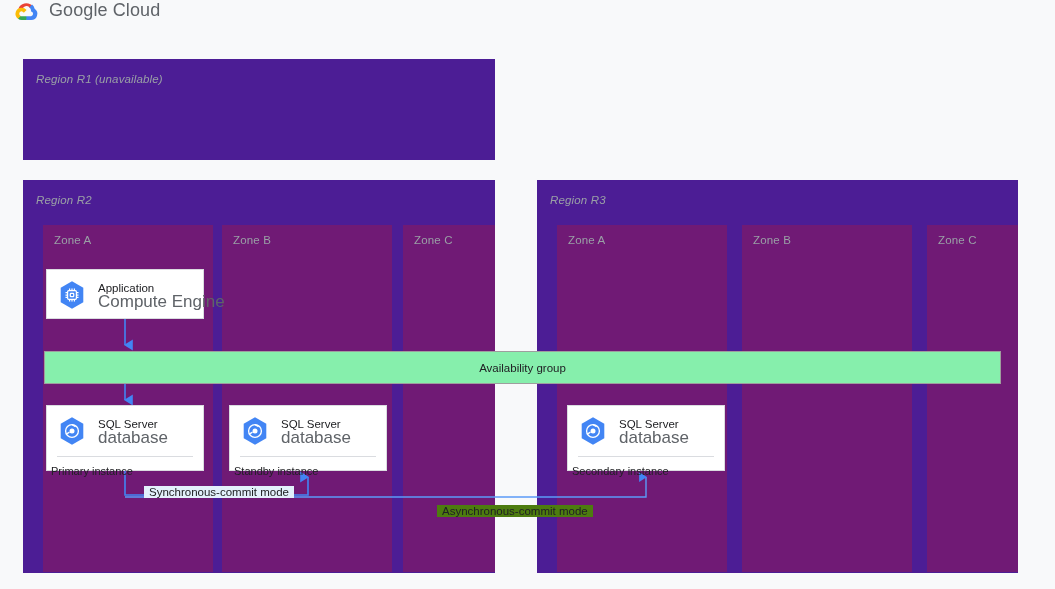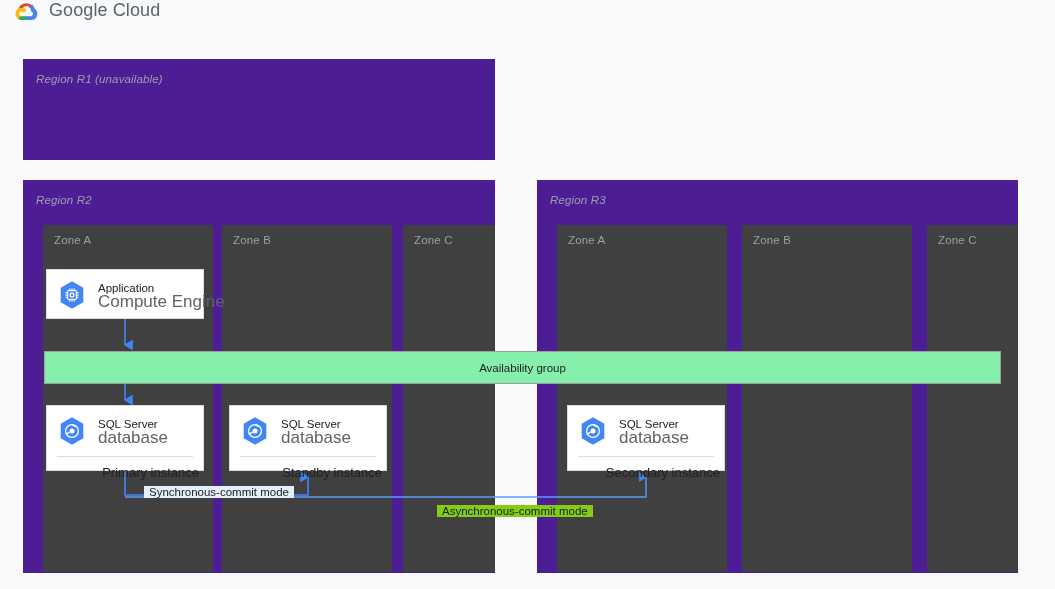--- a/index.html
+++ b/index.html
@@ -50,21 +50,21 @@
     color: #9aa0a6;
     letter-spacing: .15px;
   }
   #region-r1 { left: 23px; top: 59px; width: 472px; height: 101px; }
   #region-r2 { left: 23px; top: 180px; width: 472px; height: 393px; }
   #region-r3 { left: 537px; top: 180px; width: 481px; height: 393px; }
 
   
   .zone {
     position: absolute;
-    background: #404040;
+    background: #701a75;
     top: 225px;
     height: 347px;
     overflow: hidden;
   }
   .zone-label {
     position: absolute;
     left: 11px;
     top: 9px;
     font-size: 11.5px;
     color: #9aa0a6;
@@ -114,23 +114,23 @@
     color: #5f6368;
     line-height: 14px;
     white-space: nowrap;
   }
   .card-divider {
     height: 1px;
     background: #dadce0;
     margin: 0 10px;
   }
   .card-foot {
-    font-size: 13px;
+    font-size: 11px;
     color: #202124;
-    text-align: right;
+    text-align: left;
     padding: 8px 4px 7px;
     white-space: nowrap;
   }
 
   #card-application { left: 46px;  top: 269px; width: 158px; height: 50px; }
   #card-primary     { left: 46px;  top: 405px; width: 158px; height: 66px; }
   #card-standby     { left: 229px; top: 405px; width: 158px; height: 66px; }
   #card-secondary   { left: 567px; top: 405px; width: 158px; height: 66px; }
 
   
@@ -159,21 +159,21 @@
   
   .conn-label {
     position: absolute;
     font-size: 11.5px;
     color: #202124;
     background: #e3f0fb;
     padding: 0 5px;
     white-space: nowrap;
   }
   #label-sync  { left: 144px; top: 486px; }
-  #label-async { left: 437px; top: 505px; background: #84cc16; }
+  #label-async { left: 437px; top: 505px; background: #4d7c0f; }
 </style>
 </head>
 <body>
 
 <div class="header">
   <span class="gc-logo">
     <svg viewBox="0 0 36 36" width="26" height="26" aria-hidden="true">
       <path d="M21.3 11.1l.9 0 2.6-2.6.1-1.1A11.7 11.7 0 0 0 6.1 12.1a1.4 1.4 0 0 1 .9-.1l5.2-.8s.3-.4.4-.4a6.5 6.5 0 0 1 8.9-.6z" fill="#ea4335"></path>
       <path d="M28.6 12.1a11.7 11.7 0 0 0-3.6-5.7l-3.7 3.7a6.5 6.5 0 0 1 2.4 5.1v.7a3.3 3.3 0 0 1 0 6.5h-6.5l-.6.7v3.9l.6.6h6.5a8.5 8.5 0 0 0 4.9-15.5z" fill="#4285f4"></path>
       <path d="M10.6 27.6h6.5v-5.2h-6.5a3.2 3.2 0 0 1-1.3-.3l-.9.3-2.6 2.6-.2.9a8.4 8.4 0 0 0 5 1.7z" fill="#34a853"></path>

